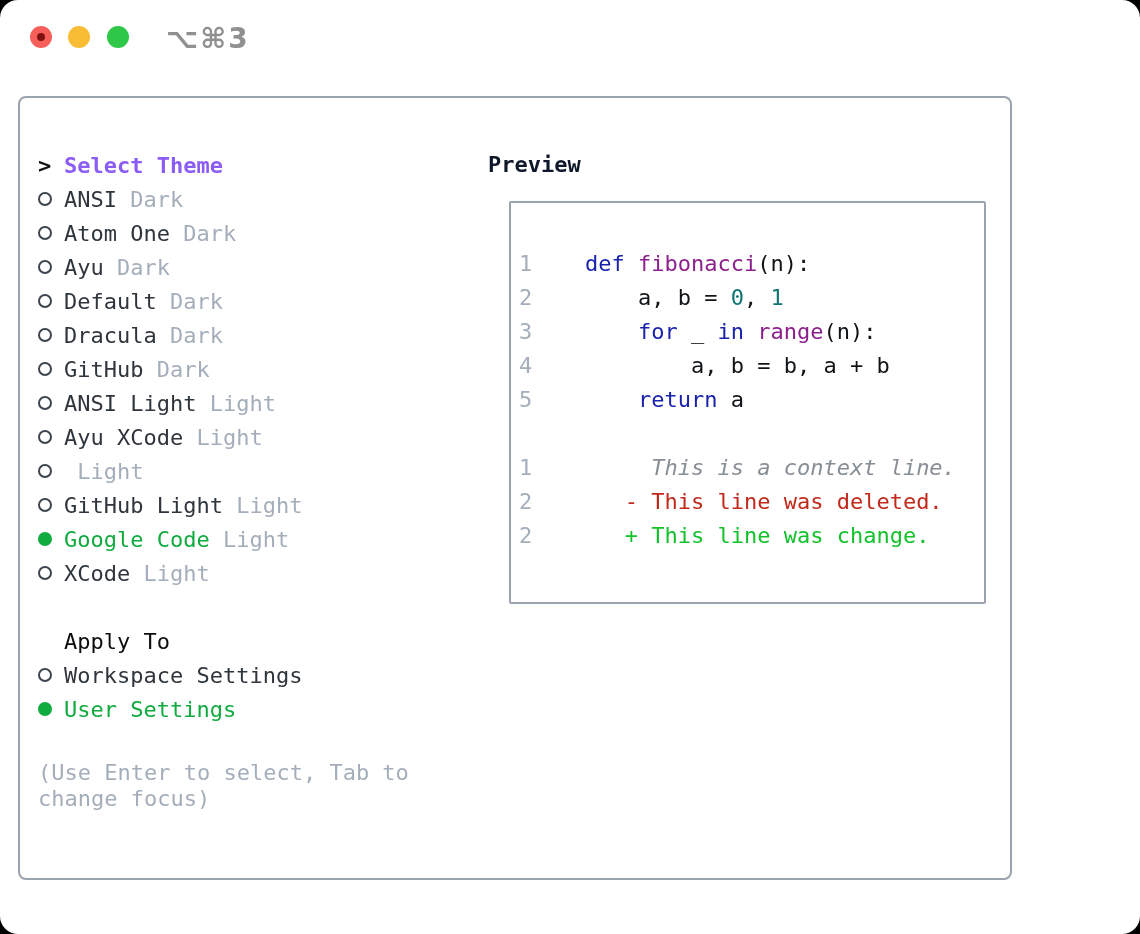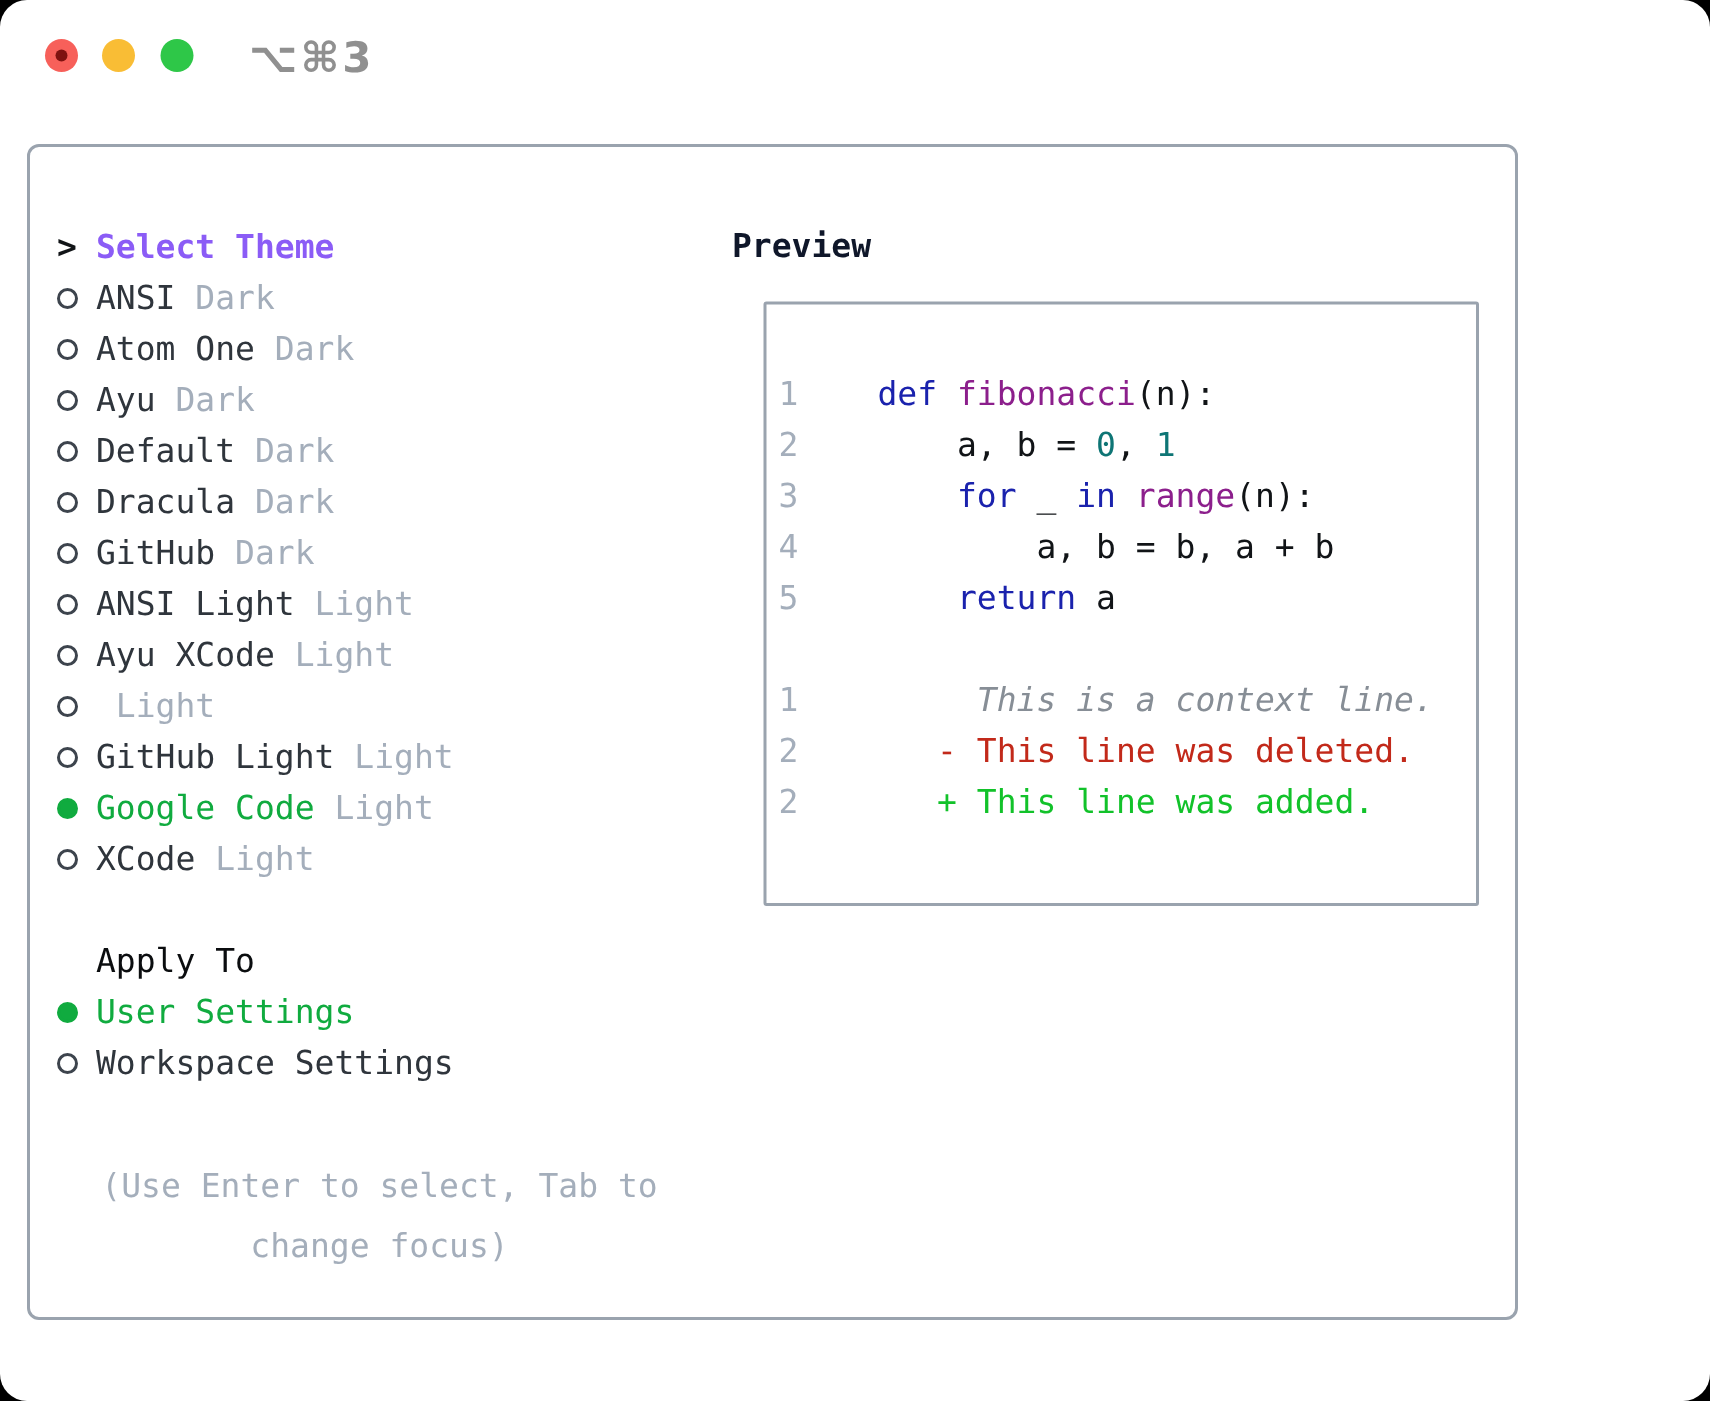--- a/index.html
+++ b/index.html
@@ -18,21 +18,21 @@
   .row.blank{height:34px;}
   .prefix{display:inline-block;width:26px;font-weight:bold;color:#111417;}
   .bullet-box{display:inline-flex;width:26px;align-items:center;}
   .radio{width:14px;height:14px;box-sizing:border-box;border:2.5px solid #3d444d;border-radius:50%;}
   .radio.on{border-color:var(--sel-green);background:var(--sel-green);}
   .hdr{font-weight:bold;color:#8b5cf6;}
   .hdr2{color:#0b0d0f;}
   .item-name{color:var(--text-dark);}
   .item-name.sel{color:var(--sel-green);}
   .variant{color:var(--muted);}
-  .help{margin-top:12px;width:430px;color:var(--muted);line-height:40px;white-space:normal;text-align:center;}
+  .help{margin-top:0;width:430px;color:var(--muted);line-height:26px;white-space:normal;}
   .preview-hdr{position:absolute;left:468px;top:50px;height:34px;line-height:34px;font-size:22px;font-weight:bold;color:#0f172a;}
   .preview-box{position:absolute;left:489px;top:103px;width:477px;height:403px;box-sizing:border-box;border:2px solid var(--border);border-radius:2px;background:#fff;padding:48px 0 0 8px;overflow:hidden;}
   .pline{display:flex;height:34px;font-size:22px;white-space:pre;}
   .lnum{display:inline-block;width:39px;color:var(--muted);flex:0 0 39px;}
   .lcontent{white-space:pre;color:#111417;margin-left:27px;}
   .c-plain{color:#111417;}
   .c-keyword{color:var(--kw);}
   .c-function{color:var(--fn);}
   .c-number{color:var(--num);}
   .c-context{color:var(--ctx);font-style:italic;}
@@ -69,35 +69,35 @@
           <div class="row"><span class="bullet-box"><span class="radio"></span></span><span class="variant"> Light</span></div>
           <div class="row"><span class="bullet-box"><span class="radio"></span></span><span class="item-name">GitHub Light</span><span class="variant"> Light</span></div>
           <div class="row"><span class="bullet-box"><span class="radio on"></span></span><span class="item-name sel">Google Code</span><span class="variant"> Light</span></div>
           <div class="row"><span class="bullet-box"><span class="radio"></span></span><span class="item-name">XCode</span><span class="variant"> Light</span></div>
         </div>
       <div class="row blank"></div>
       <div class="row">
         <span class="prefix"> </span><span class="hdr2">Apply To</span>
       </div>
       <div id="apply-list">
+          <div class="row"><span class="bullet-box"><span class="radio"></span></span><span class="item-name">Workspace Settings</span></div>
           <div class="row"><span class="bullet-box"><span class="radio on"></span></span><span class="item-name sel">User Settings</span></div>
-          <div class="row"><span class="bullet-box"><span class="radio"></span></span><span class="item-name">Workspace Settings</span></div>
         </div>
       <div class="row blank"></div>
       <div class="help">(Use Enter to select, Tab to change focus)</div>
     </div>
 
     <div class="preview-hdr">Preview</div>
     <div class="preview-box">
       <div id="preview-lines">
           <div class="pline"><span class="lnum">1</span><span class="lcontent"><span class="c-keyword">def</span><span class="c-plain"> </span><span class="c-function">fibonacci</span><span class="c-plain">(n):</span></span></div>
           <div class="pline"><span class="lnum">2</span><span class="lcontent"><span class="c-plain">    a, b = </span><span class="c-number">0</span><span class="c-plain">, </span><span class="c-number">1</span></span></div>
           <div class="pline"><span class="lnum">3</span><span class="lcontent"><span class="c-plain">    </span><span class="c-keyword">for</span><span class="c-plain"> _ </span><span class="c-keyword">in</span><span class="c-plain"> </span><span class="c-function">range</span><span class="c-plain">(n):</span></span></div>
           <div class="pline"><span class="lnum">4</span><span class="lcontent"><span class="c-plain">        a, b = b, a + b</span></span></div>
           <div class="pline"><span class="lnum">5</span><span class="lcontent"><span class="c-plain">    </span><span class="c-keyword">return</span><span class="c-plain"> a</span></span></div>
           <div class="pline"><span class="lnum"></span><span class="lcontent"></span></div>
           <div class="pline"><span class="lnum">1</span><span class="lcontent"><span class="c-context">     This is a context line.</span></span></div>
           <div class="pline"><span class="lnum">2</span><span class="lcontent"><span class="c-deleted">   - This line was deleted.</span></span></div>
-          <div class="pline"><span class="lnum">2</span><span class="lcontent"><span class="c-added">   + This line was added.</span></span></div>
+          <div class="pline"><span class="lnum">2</span><span class="lcontent"><span class="c-added">   + This line was change.</span></span></div>
         </div>
     </div>
   </div>
 </div>
 
 </body></html>

